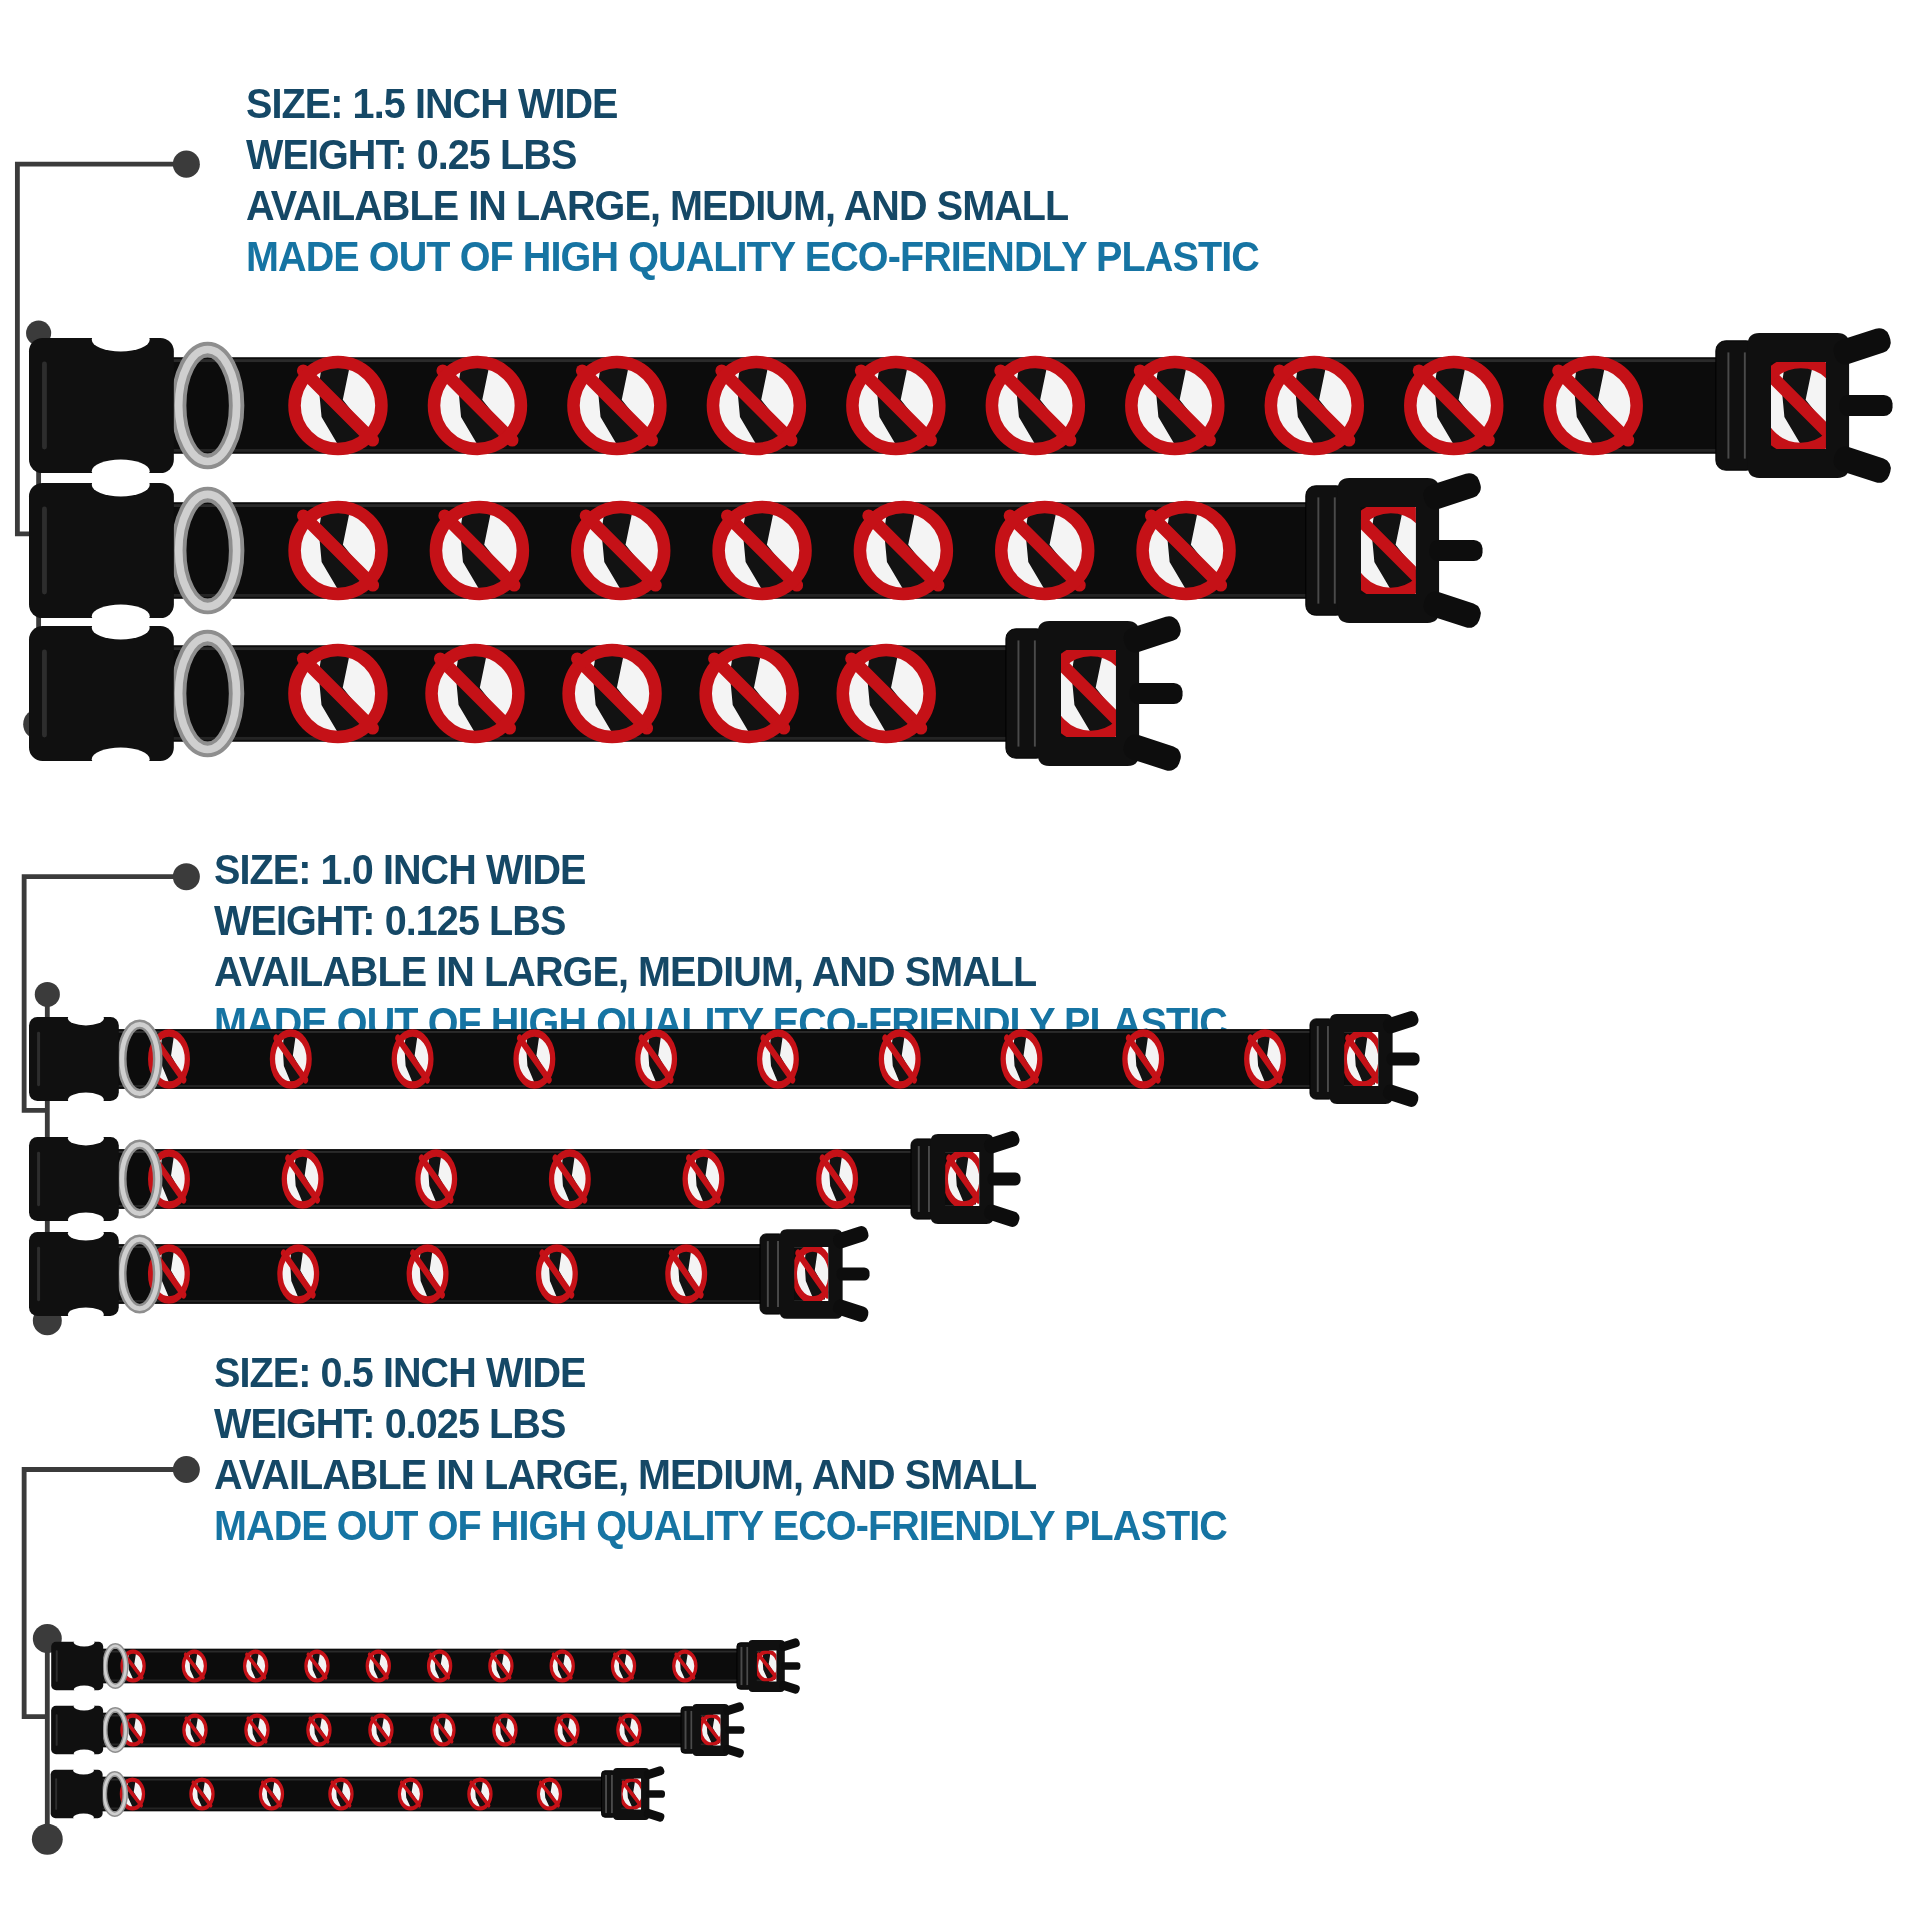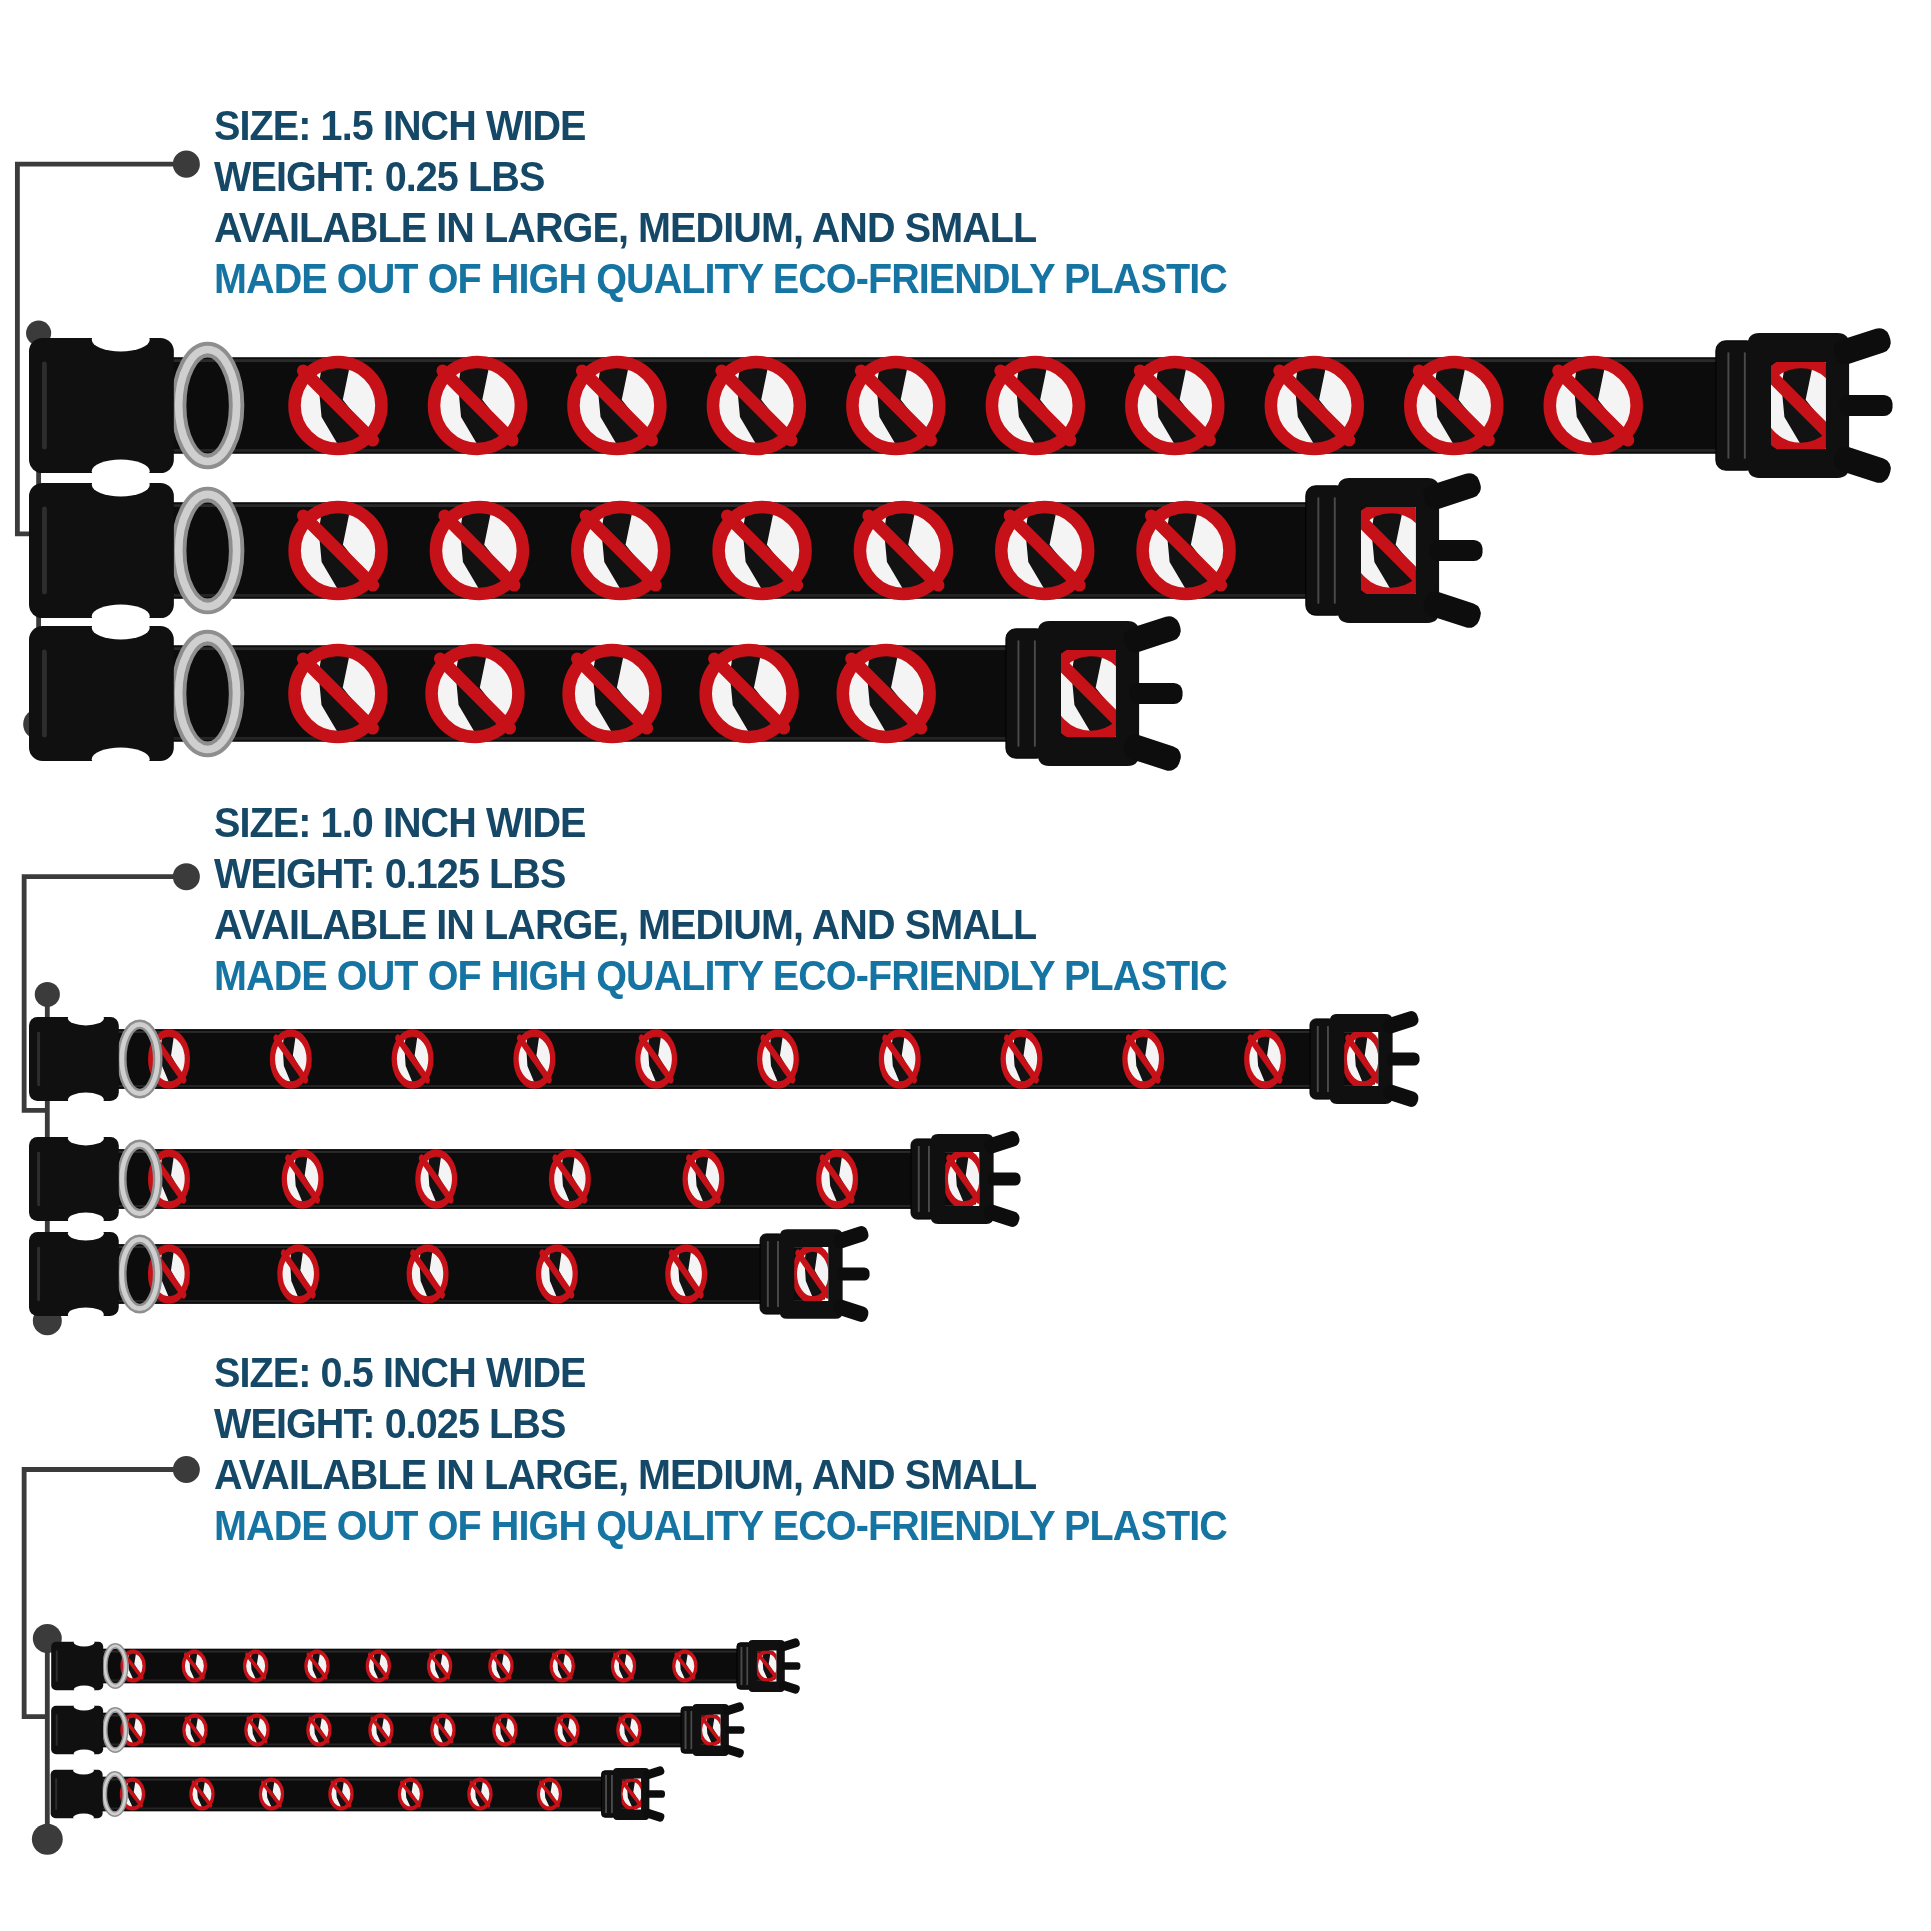--- a/index.html
+++ b/index.html
@@ -21,22 +21,22 @@
     font-weight:700;
     line-height:51px;
     letter-spacing:-1px;
     color:var(--heading-primary,#154866);
     transform:scaleX(0.92);
     transform-origin:0 50%;
   }
   .spec-line.accent{
     color:var(--heading-accent,#1674a3);
   }
-  #spec-text-0{top:100px;}
-  #spec-text-1{top:797px;}
+  #spec-text-0{top:78px;margin-left:32px;}
+  #spec-text-1{top:844px;}
   #spec-text-2{top:1347px;}
   #callouts{
     position:absolute;left:0;top:0;
     pointer-events:none;
   }
   #callouts .c-line{
     fill:none;
     stroke:var(--callout,#3b3b3b);
     stroke-width:5;
   }

